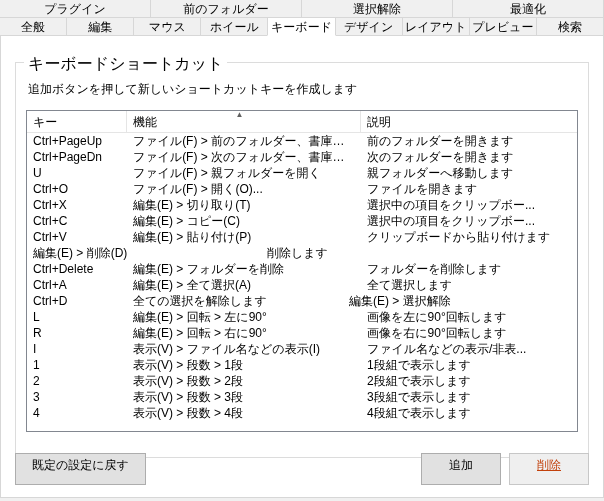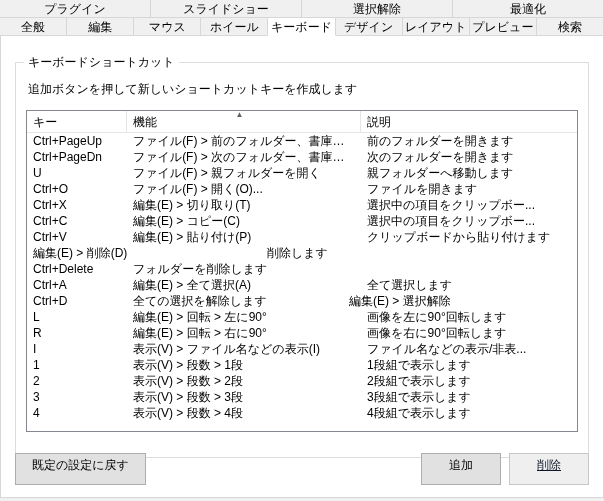--- a/index.html
+++ b/index.html
@@ -50,21 +50,21 @@
     position: relative;
     margin-top: 18px;
     padding: 14px 10px 10px 10px;
     height: 396px;
   }
   .group-title {
     position: absolute;
     top: -9px; left: 8px;
     background: #fff;
     padding: 0 4px;
-    font-size: 12px;
+    font-size: 16px;
   }
   .group-desc {
     margin: 4px 2px 12px 2px;
   }
 
   .listbox {
     border: 1px solid #828790;
     height: 322px;
     background: #fff;
     position: relative;
@@ -121,42 +121,42 @@
     height: 32px;
     line-height: 22px;
     border: 1px solid #adadad;
     background: #e1e1e1;
     text-align: center;
     padding: 0 16px;
     cursor: default;
     min-width: 80px;
   }
   .btn.disabled {
-    color: #0f172a;
+    color: #c2410c;
     border-color: #c7c7c7;
     background: #efefef;
     text-decoration: underline;
   }
   .spacer { flex: 1; }
 
   
   .list-body::-webkit-scrollbar { width: 17px; }
   .list-body::-webkit-scrollbar-track { background: #f0f0f0; }
   .list-body::-webkit-scrollbar-thumb { background: #c2c2c2; border: 1px solid #a0a0a0; }
   .list-body::-webkit-scrollbar-button { background: #f0f0f0; height: 17px; border: 1px solid #cfcfcf; }
 </style>
 </head>
 <body>
 
 <div class="root">
 
   <div class="tabs">
     <div class="tab-row" id="tabrow1">
         <div class="tab">プラグイン</div>
-        <div class="tab">スライドショー</div>
+        <div class="tab">前のフォルダー</div>
         <div class="tab">選択解除</div>
         <div class="tab">最適化</div>
       </div>
     <div class="tab-row" id="tabrow2">
         <div class="tab">全般</div>
         <div class="tab">編集</div>
         <div class="tab">マウス</div>
         <div class="tab">ホイール</div>
         <div class="tab active">キーボード</div>
         <div class="tab">デザイン</div>
@@ -216,20 +216,21 @@
               <div class="cell c0">Ctrl+V</div>
               <div class="cell c1">編集(E) &gt; 貼り付け(P)</div>
               <div class="cell c2">クリップボードから貼り付けます</div>
             </div>
             <div class="row">
               <div class="cell c1">編集(E) &gt; 削除(D)</div>
               <div class="cell c2">削除します</div>
             </div>
             <div class="row">
               <div class="cell c0">Ctrl+Delete</div>
+              <div class="cell c1">編集(E) &gt; フォルダーを削除</div>
               <div class="cell c2">フォルダーを削除します</div>
             </div>
             <div class="row">
               <div class="cell c0">Ctrl+A</div>
               <div class="cell c1">編集(E) &gt; 全て選択(A)</div>
               <div class="cell c2">全て選択します</div>
             </div>
             <div class="row">
               <div class="cell c0">Ctrl+D</div>
               <div class="cell c2">全ての選択を解除します</div>

